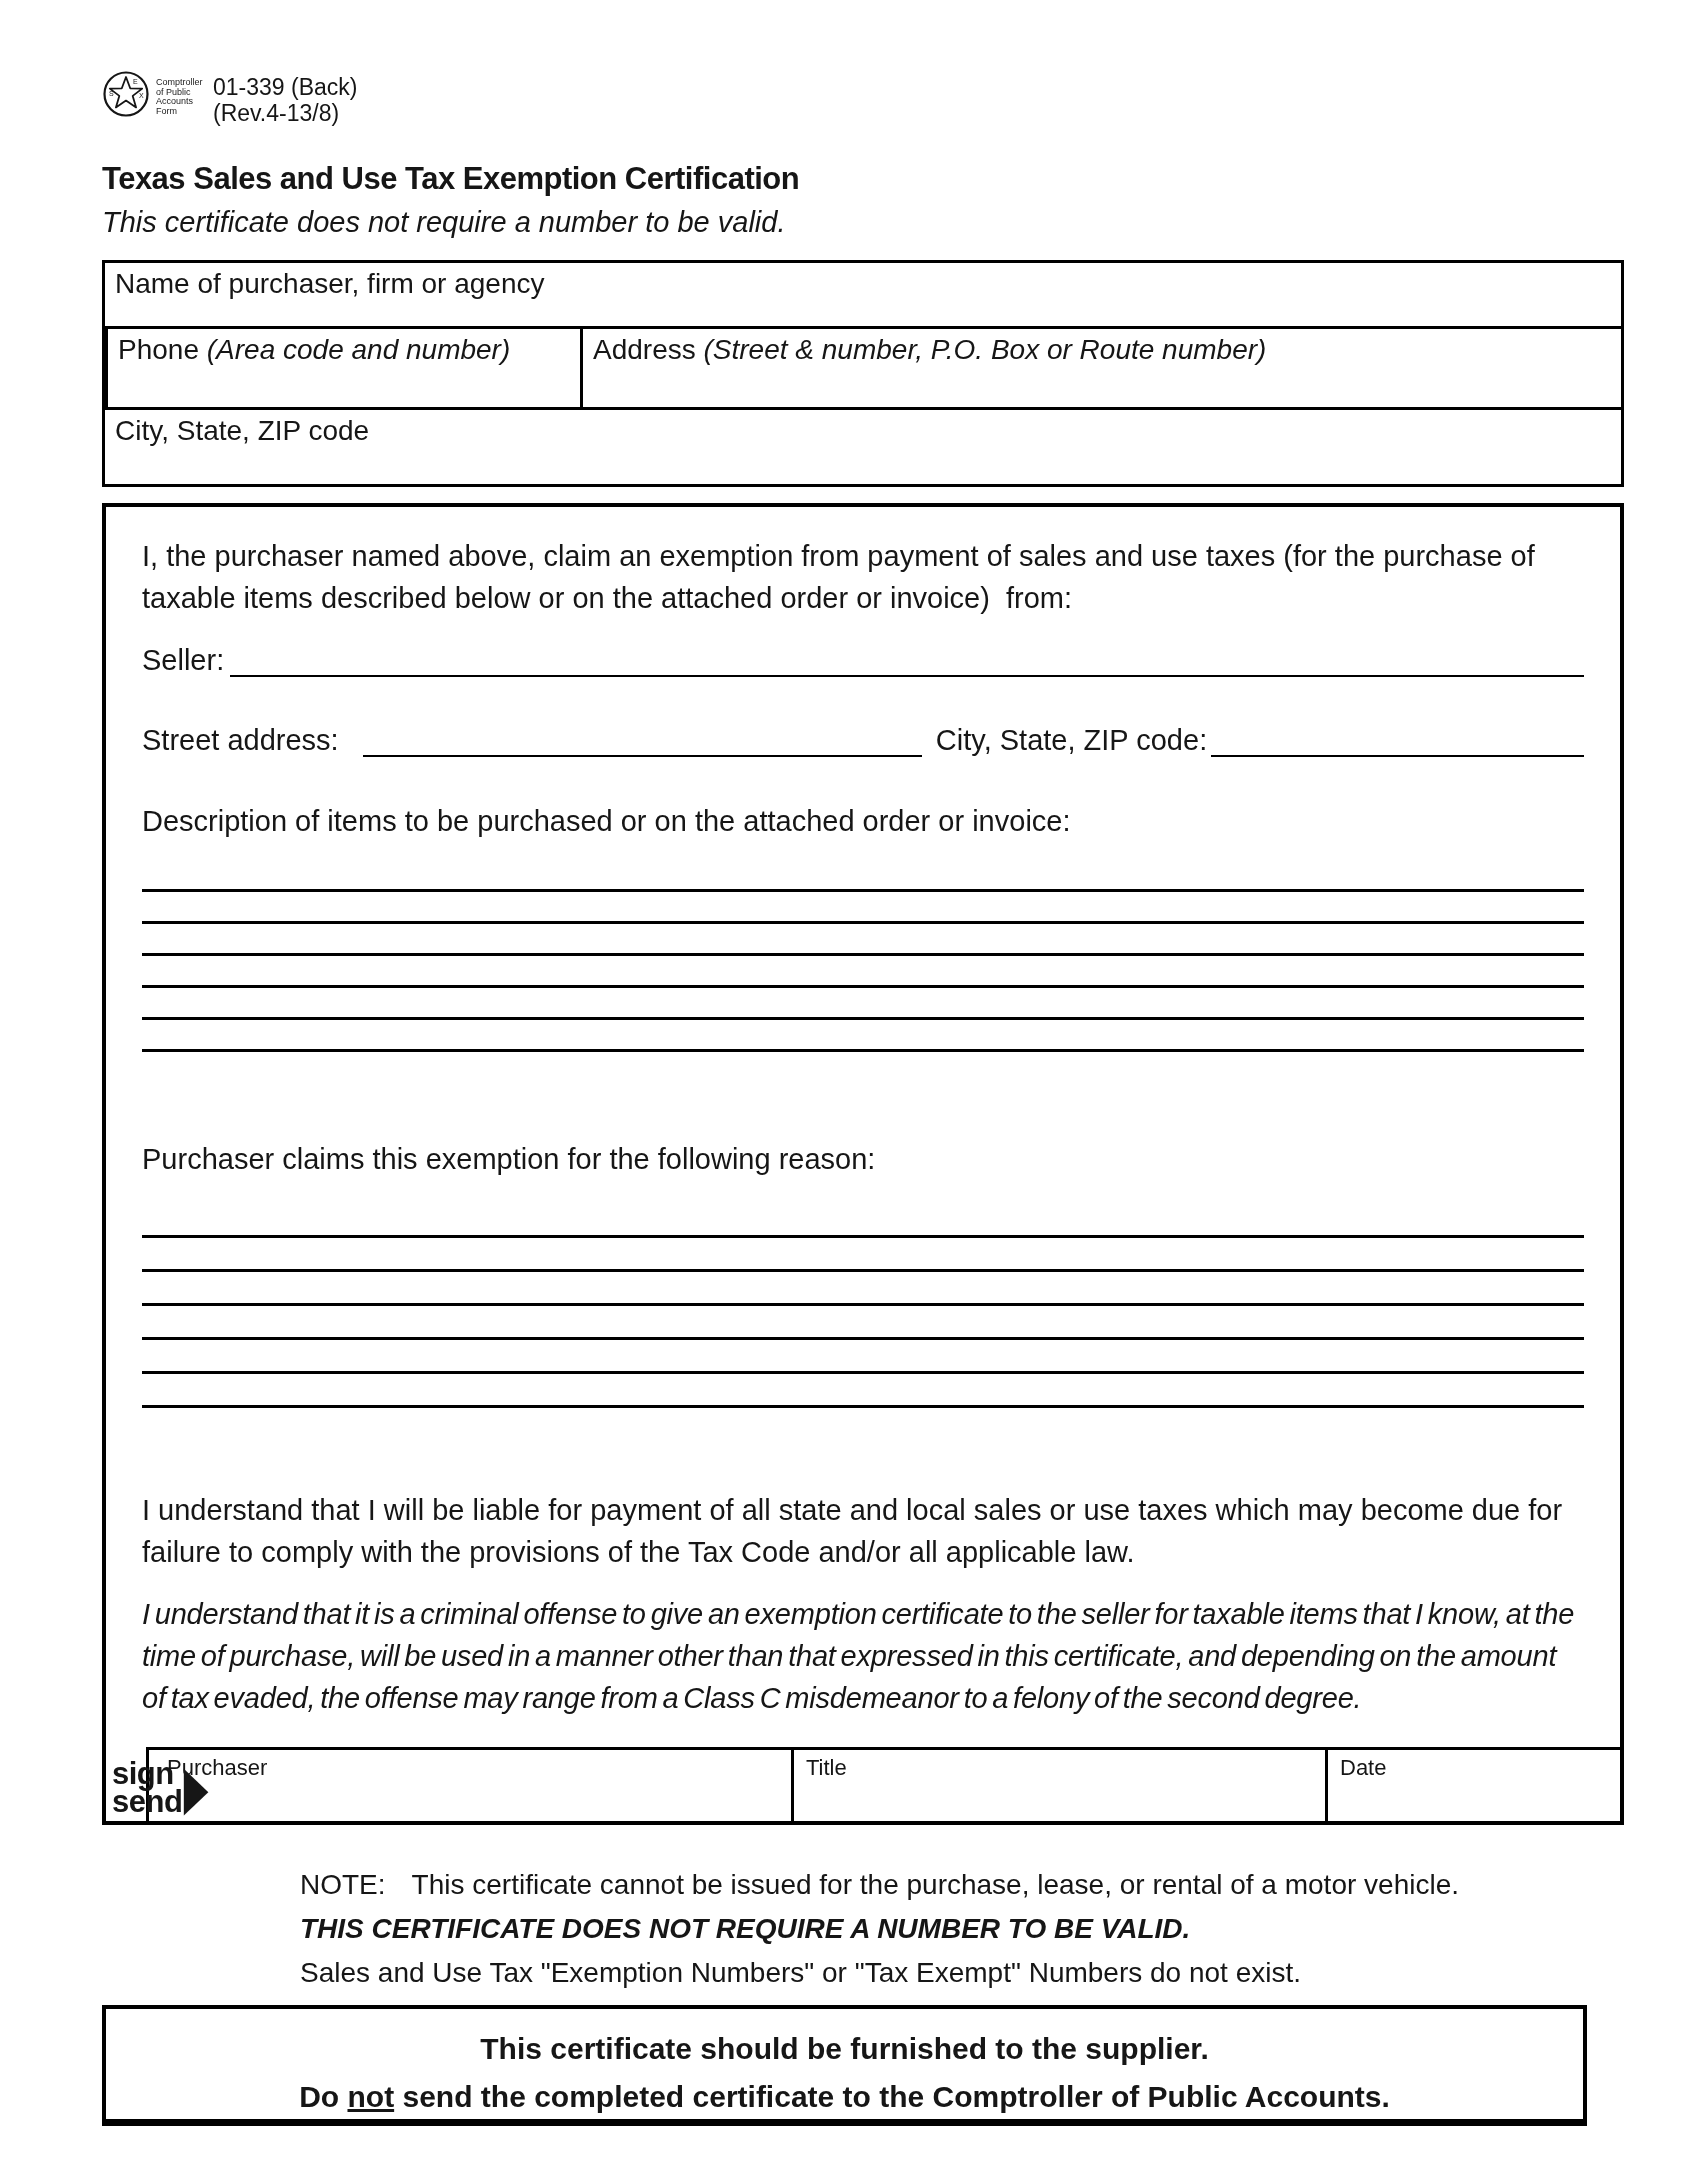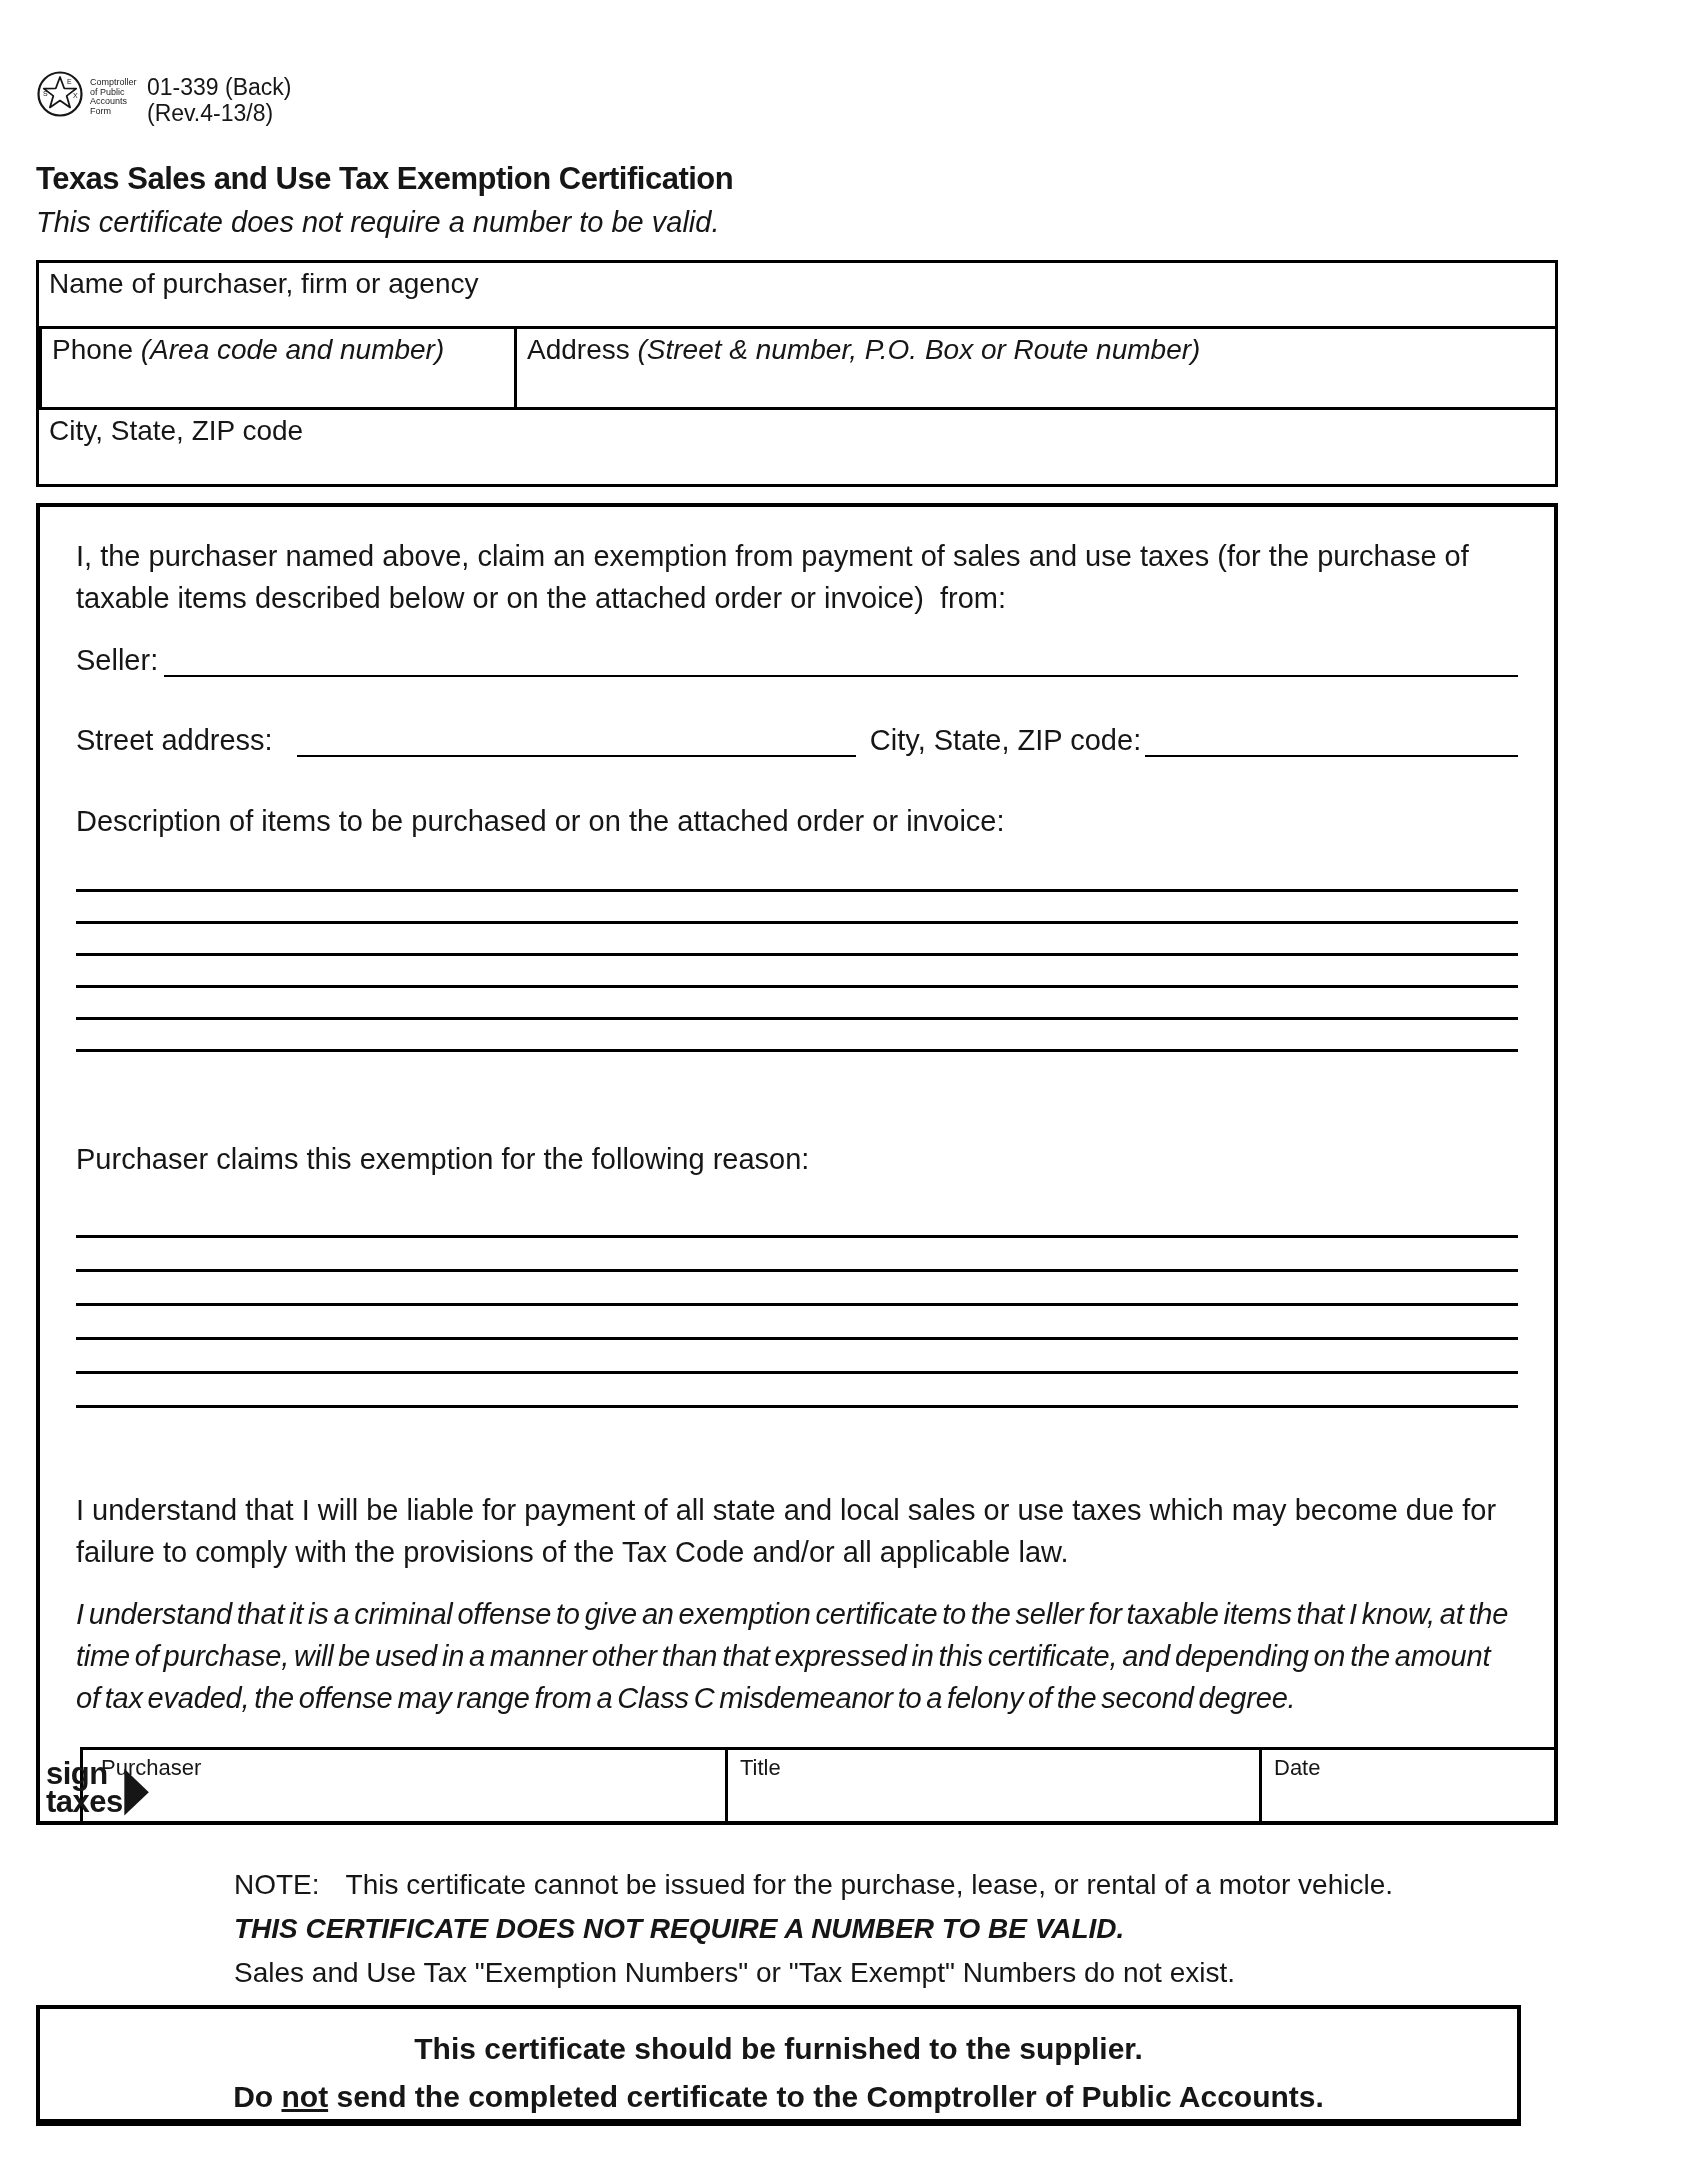--- a/index.html
+++ b/index.html
@@ -4,21 +4,21 @@
 <style>
   * { box-sizing: border-box; margin: 0; padding: 0; }
   html,body { background:#e8e8e8; }
   .page {
     position: relative;
     width: 1683px; height: 2178px;
     margin: 0 auto;
     background: #ffffff;
     color: #161616;
     font-family: "Liberation Sans", sans-serif;
-    padding: 64px 79px 0 36px;
+    padding: 64px 79px 0 102px;
   }
   
   .brand-row { display:flex; align-items:flex-start; height:77px; }
   .seal { width:48px; height:48px; margin-top:6px; }
   .seal svg { width:100%; height:100%; }
   .seal-caption { font-size:9px; line-height:1.08; width:57px; padding:14px 0 0 6px; color:#222; }
   .form-no { font-size:23px; line-height:1.15; padding-top:10px; margin-left:6px; }
   h1.title { font-size:31px; font-weight:bold; letter-spacing:-0.5px; margin-top:20px; }
   .subtitle { font-size:29px; font-style:italic; margin-top:9px; }
 
@@ -180,21 +180,21 @@
       <div class="wline"></div>
     </div>
 
     <p class="para liability">I understand that I will be liable for payment of all state and local sales or use taxes which may become due for failure to comply with the provisions of the Tax Code and/or all applicable law.</p>
     <p class="para criminal">I understand that it is a criminal offense to give an exemption certificate to the seller for taxable items that I know, at the time of purchase, will be used in a manner other than that expressed in this certificate, and depending on the amount of tax evaded, the offense may range from a Class C misdemeanor to a felony of the second degree.</p>
 
     <div class="sig-row">
       <div class="sign-here">
         <span>
           <span style="display:block">sign</span>
-          <span style="display:block">taxes</span>
+          <span style="display:block">send</span>
         </span>
         <span class="arrow">▶</span>
       </div>
       <div class="sig-table">
         <div class="sig-cell sig-purchaser">
           <span>Purchaser</span>
         </div>
         <div class="sig-cell sig-title">
           <span>Title</span>
         </div>

